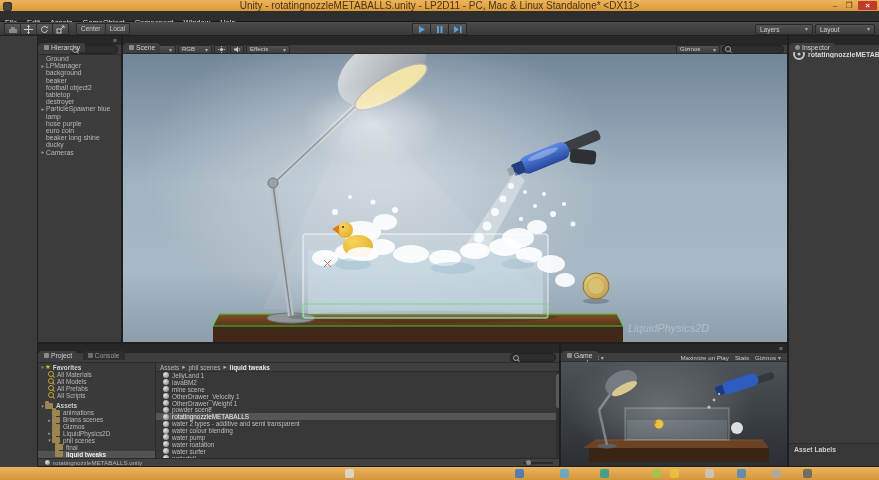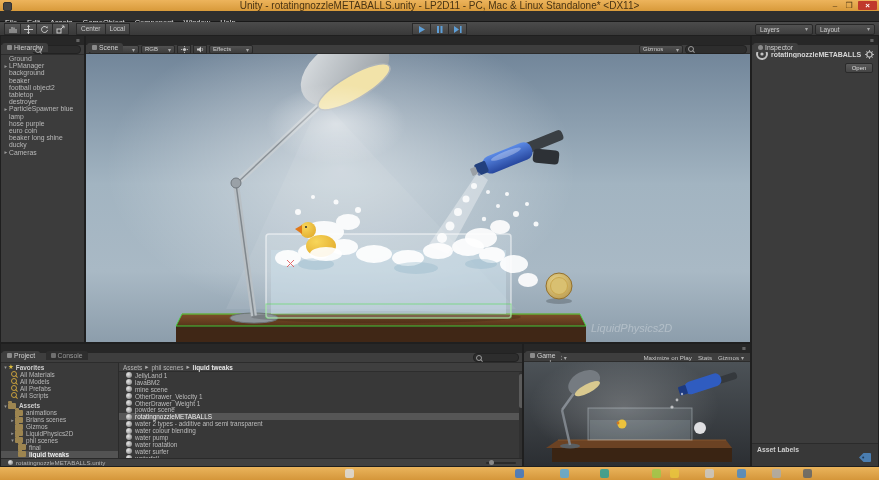--- a/index.html
+++ b/index.html
@@ -32,21 +32,21 @@
     border:1px solid #2a2a2a;border-right-width:0;display:flex;align-items:center;justify-content:center;}
   .tbtn:last-child{border-right-width:1px;}
   .tbtn svg{display:block;}
   .pvbtn{height:10px;background:linear-gradient(#555,#404040);border:1px solid #2a2a2a;
     font-size:6.5px;color:#ccc;line-height:10px;padding:0 4px;}
   .ddl{height:9px;background:linear-gradient(#525252,#3e3e3e);border:1px solid #282828;border-radius:2px;
     font-size:6.5px;color:#cfcfcf;line-height:9px;padding:0 4px;display:flex;gap:4px;align-items:center;}
   .dda{font-size:6px;color:#aaa;}
 
   
-  .panel{position:absolute;background:#3c3c3c;overflow:hidden;border:1px solid #1f1f1f;box-sizing:border-box;}
+  .panel{position:absolute;background:#3c3c3c;overflow:hidden;border:1px solid #1f1f1f;box-sizing:border-box;margin-left:37px;}
   .tabbar{height:9px;background:#272727;position:relative;}
   .ptab{display:inline-flex;align-items:center;gap:2px;height:9px;padding:0 5px;
     background:#3e3e3e;border-radius:3px 3px 0 0;font-size:6.8px;color:#d2d2d2;margin-left:1px;}
   .ptab.inactive{background:#2e2e2e;color:#9a9a9a;}
   .tabico{width:5px;height:5px;background:#8b8b8b;border-radius:1px;}
   .panelmenu{position:absolute;right:3px;top:1px;font-size:6.5px;color:#9a9a9a;letter-spacing:1px;}
   .ptool{height:10px;background:#3e3e3e;border-bottom:1px solid #2c2c2c;display:flex;align-items:center;padding:0 3px;box-sizing:border-box;}
   .createb{font-size:6.5px;color:#ccc;display:flex;gap:2px;align-items:center;}
   .searchpill{height:7px;background:#2d2d2d;border:1px solid #222;border-radius:4px;display:flex;align-items:center;padding:0 2px;gap:2px;}
   .searchpill input{background:transparent;border:none;outline:none;width:100%;height:6px;font-size:6px;color:#ccc;padding:0;}

